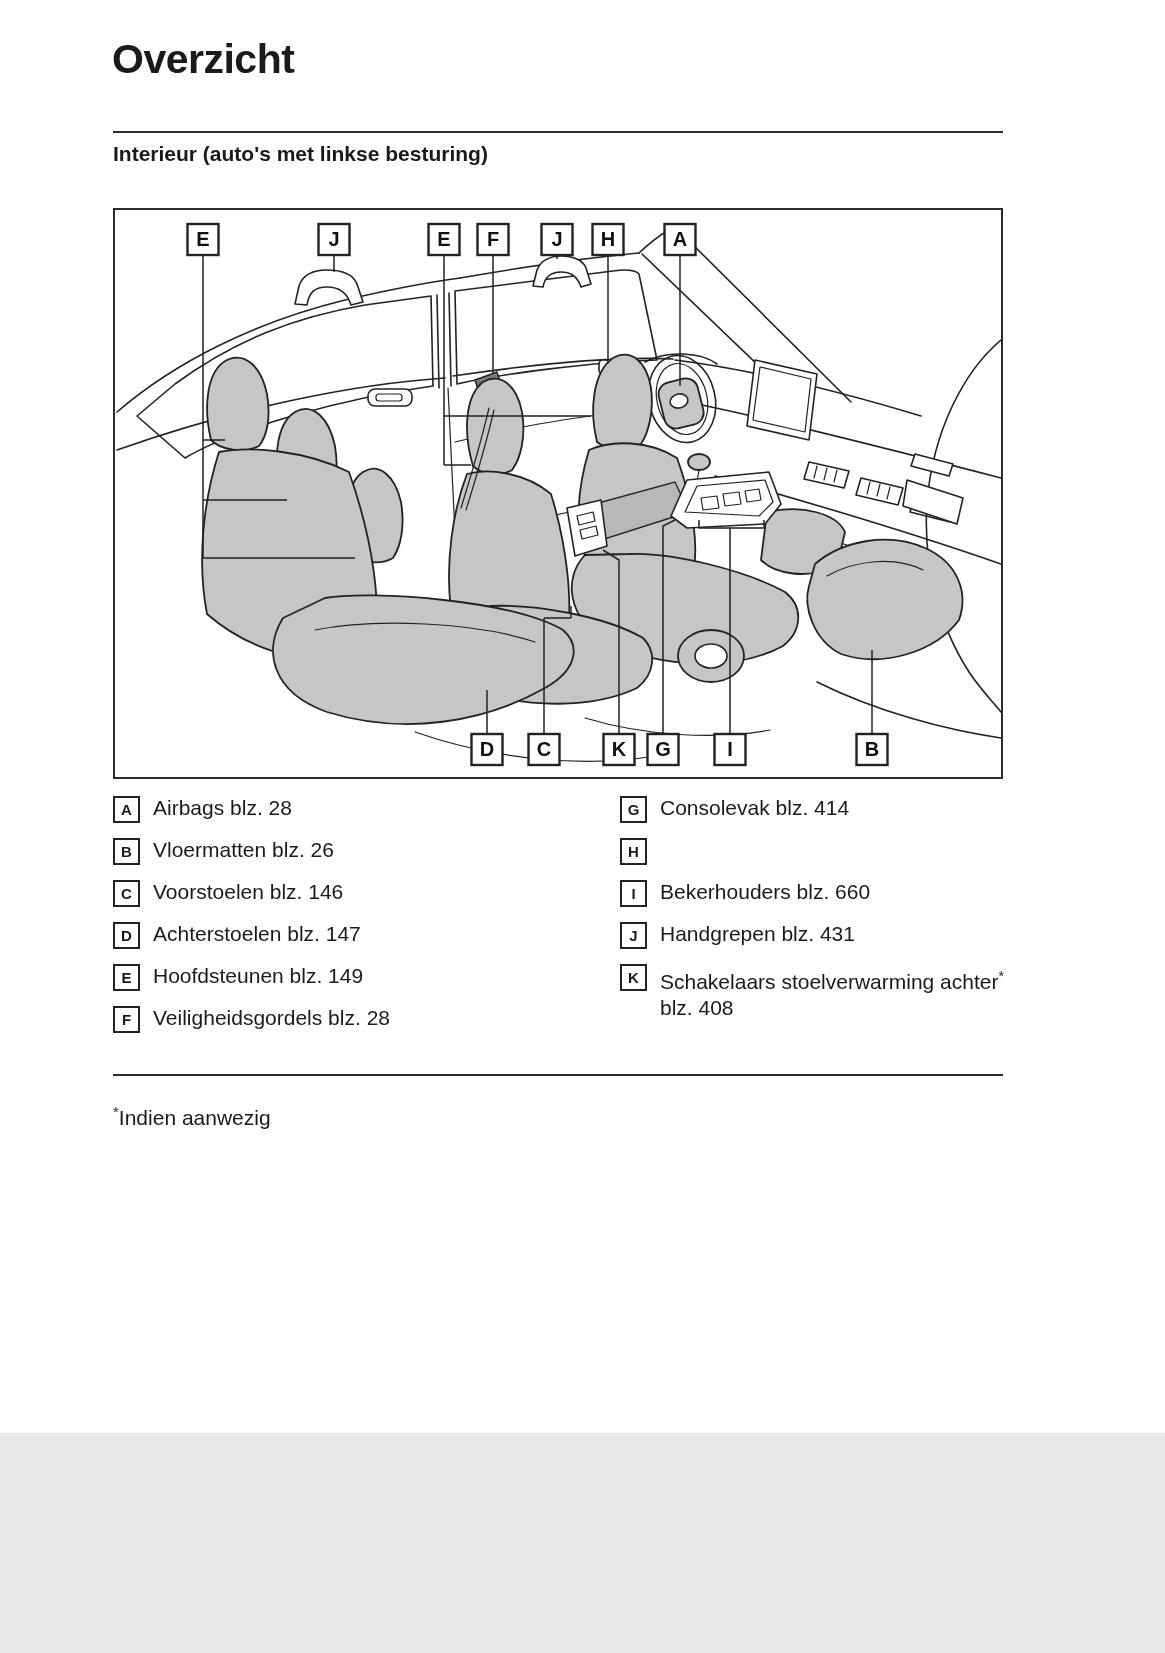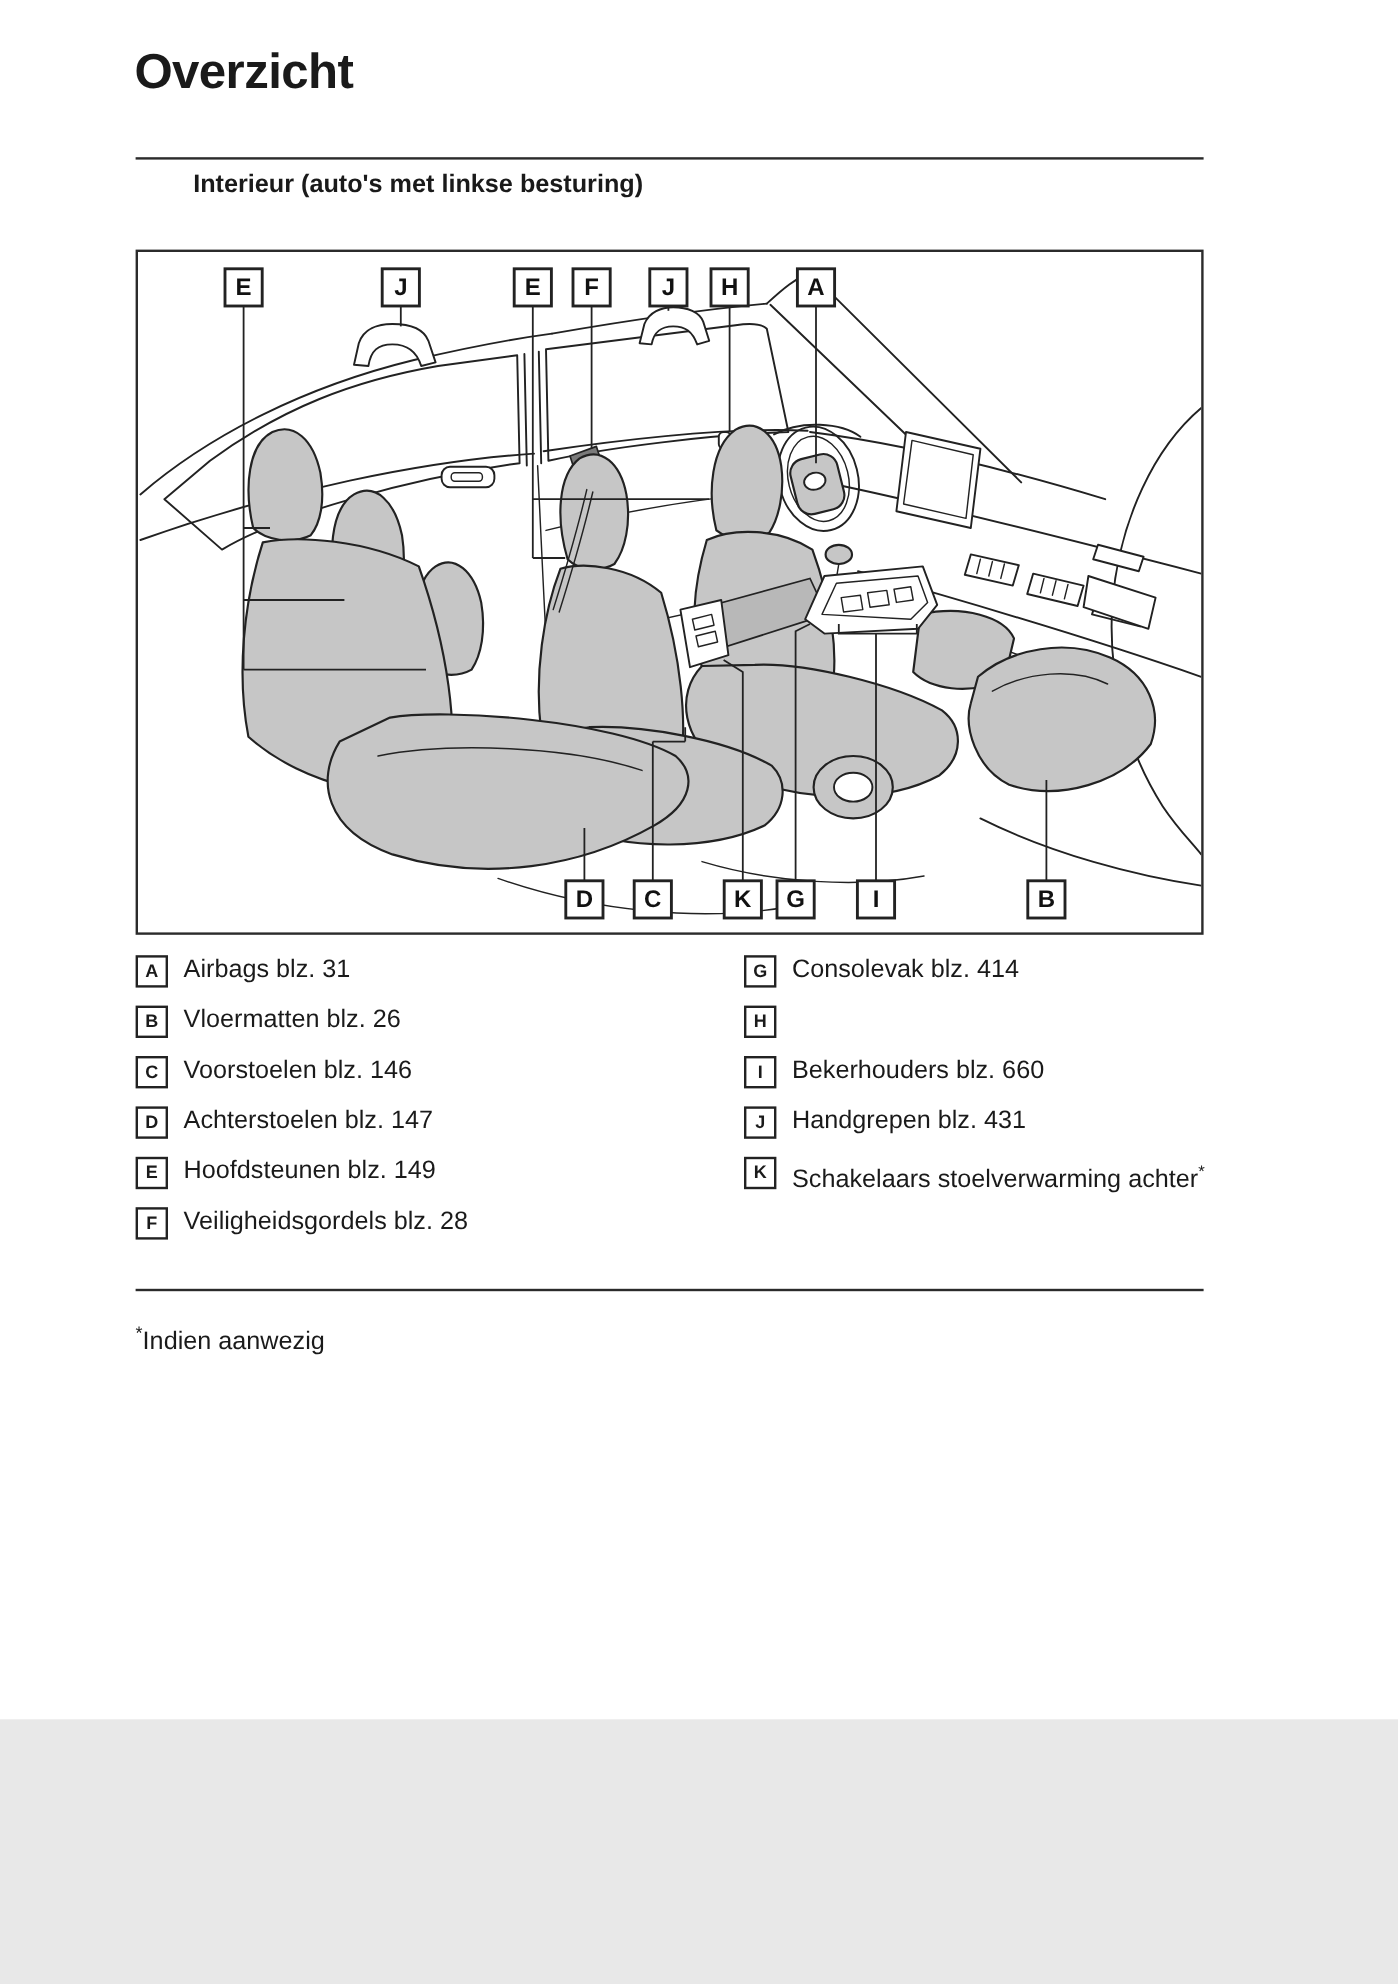--- a/index.html
+++ b/index.html
@@ -9,21 +9,21 @@
     margin:0 auto;
   }
   .title{
     position:absolute;left:112px;top:36px;font-size:41px;font-weight:bold;
     letter-spacing:-0.5px;
   }
   .rule{position:absolute;left:113px;width:890px;height:2px;background:#2b2b2b;}
   .rule-top{top:131px;}
   .rule-bottom{top:1074px;height:2px;}
   .subtitle{
-    position:absolute;left:113px;top:142px;font-size:21px;font-weight:bold;margin-left:48px;
+    position:absolute;left:113px;top:142px;font-size:21px;font-weight:bold;
   }
   .diagram-box{
     position:absolute;left:113px;top:208px;width:886px;height:567px;
     border:2px solid #2b2b2b;background:#fff;
   }
   .diagram-box svg{display:block;width:100%;height:100%;}
   .legend{position:absolute;top:795px;font-size:21px;}
   .legend-left{left:113px;width:470px;}
   .legend-right{left:620px;width:385px;}
   .legend-item{display:flex;align-items:flex-start;margin-bottom:14px;}
@@ -205,21 +205,21 @@
         <text x="615" y="546">I</text>
         <rect x="741.5" y="524" width="31" height="31"></rect>
         <text x="757" y="546">B</text>
       </g>
     </svg>
   </div>
 
   <div class="legend legend-left">
     <div class="legend-item">
       <div class="key-box">A</div>
-      <div class="legend-text">Airbags blz. 31</div>
+      <div class="legend-text">Airbags blz. 28</div>
     </div>
     <div class="legend-item">
       <div class="key-box">B</div>
       <div class="legend-text">Vloermatten blz. 26</div>
     </div>
     <div class="legend-item">
       <div class="key-box">C</div>
       <div class="legend-text">Voorstoelen blz. 146</div>
     </div>
     <div class="legend-item">
@@ -249,20 +249,21 @@
       <div class="legend-text">Bekerhouders blz. 660</div>
     </div>
     <div class="legend-item">
       <div class="key-box">J</div>
       <div class="legend-text">Handgrepen blz. 431</div>
     </div>
     <div class="legend-item">
       <div class="key-box">K</div>
       <div class="legend-text">
         <span>Schakelaars stoelverwarming achter</span><sup>*</sup>
+        <div>blz. 408</div>
       </div>
     </div>
   </div>
 
   <div class="rule rule-bottom"></div>
 
   <div class="footnote"><sup>*</sup><span>Indien aanwezig</span></div>
 
   <div class="page-number">16</div>
 

